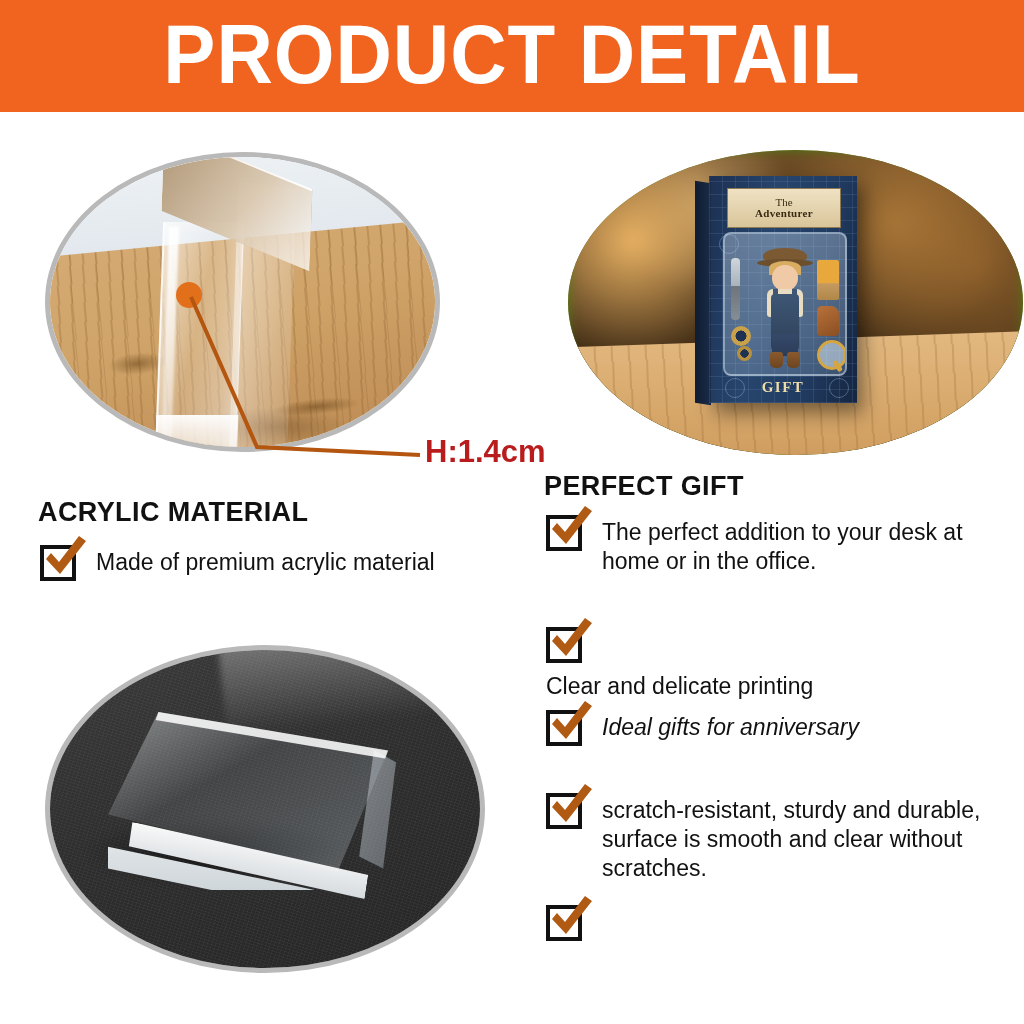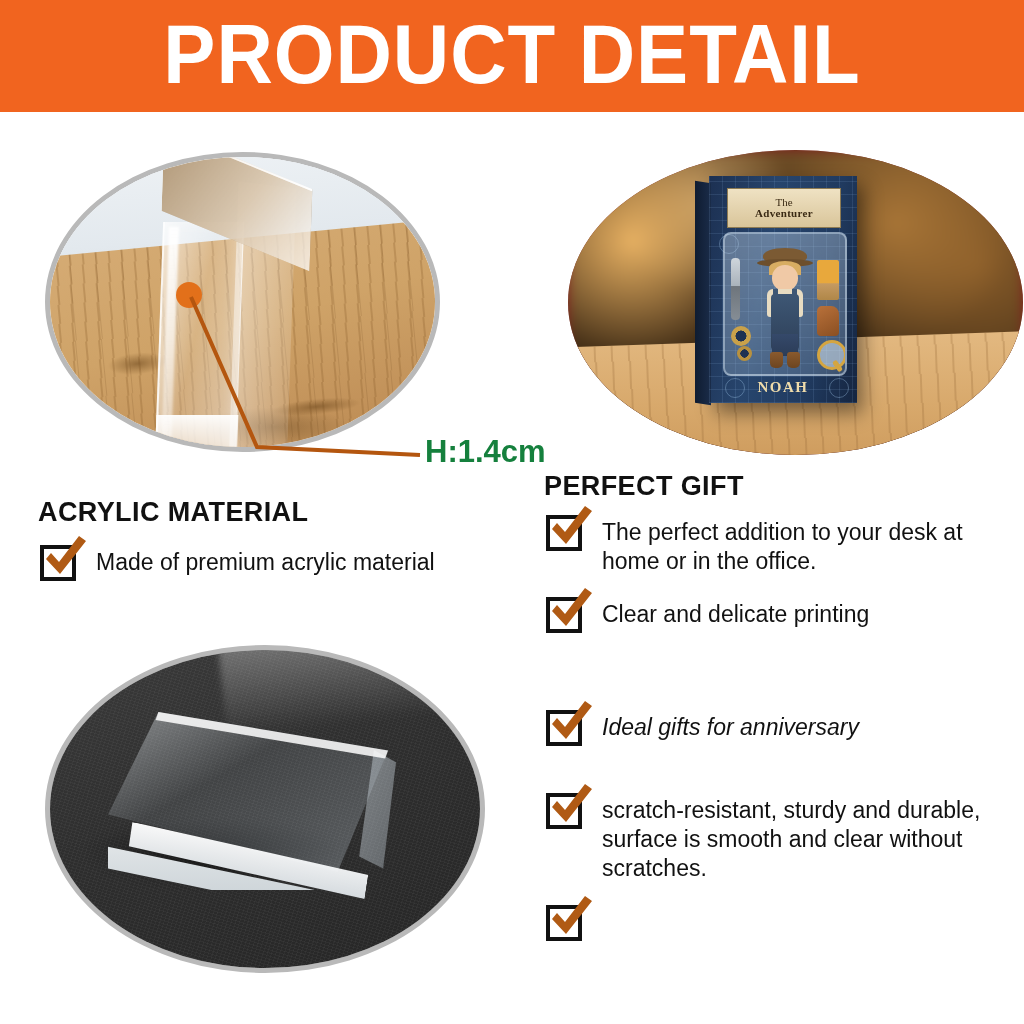--- a/index.html
+++ b/index.html
@@ -106,26 +106,26 @@
   }
 
   
   .callout-dot{
     position:absolute;left:176px;top:282px;width:26px;height:26px;
     border-radius:50%;background:#e2701a;
   }
   .callout-svg{position:absolute;left:0;top:0;width:1024px;height:1024px;pointer-events:none;}
   .callout-label{
     position:absolute;left:425px;top:434px;
-    color:#15803d;font-size:31px;font-weight:bold;white-space:nowrap;
+    color:#b91c1c;font-size:31px;font-weight:bold;white-space:nowrap;
   }
 
   
   #photo-box{ left:568px; top:150px; width:455px; height:305px; }
-  .box-scene{position:absolute;inset:0;background:#7f1d1d;}
+  .box-scene{position:absolute;inset:0;background:#4d7c0f;}
   .box-bokeh{
     position:absolute;inset:0;
     background:
       radial-gradient(circle at 14% 30%,rgba(255,196,110,.85),rgba(255,196,110,0) 26%),
       radial-gradient(circle at 30% 18%,rgba(255,214,150,.55),rgba(255,214,150,0) 22%),
       radial-gradient(circle at 72% 24%,rgba(214,150,70,.55),rgba(214,150,70,0) 30%),
       radial-gradient(circle at 90% 38%,rgba(168,112,48,.6),rgba(168,112,48,0) 32%),
       linear-gradient(180deg,#6d4c25 0%,#4a3319 55%,#32230f 100%);
     filter:blur(6px);
   }
@@ -330,21 +330,21 @@
   .chk-tick{
     position:absolute;left:-1px;top:-6px;width:50px;height:50px;
   }
   .feature-text{
     font-size:23px;line-height:1.26;color:#111111;
     padding-top:8px;
   }
 
   #feat-acrylic{left:40px;top:540px;width:470px;text-align:right;}
   #feat-1{left:546px;top:510px;width:452px;}
-  #feat-2{left:546px;top:592px;width:452px;}
+  #feat-2{left:546px;top:622px;width:452px;flex-direction:column;}
   #feat-3{left:546px;top:705px;width:452px;font-style:italic;}
   #feat-4{left:546px;top:788px;width:460px;}
   #feat-5{left:546px;top:900px;width:452px;}
 </style>
 </head>
 <body>
 
 <div class="header">
   <div class="header-title">PRODUCT DETAIL</div>
 </div>
@@ -408,21 +408,21 @@
           <div class="fig-shirt"></div>
           <div class="fig-strapL"></div>
           <div class="fig-strapR"></div>
           <div class="fig-overall"></div>
           <div class="fig-legs"></div>
           <div class="fig-bootL"></div>
           <div class="fig-bootR"></div>
         </div>
       </div>
 
-      <div class="pkg-name">NOAH</div>
+      <div class="pkg-name">GIFT</div>
     </div>
   </div>
 </div>
 
 <div class="oval bordered" id="photo-block">
   <div class="slate">
     <div class="slate-hi"></div>
     <div class="block-shadow"></div>
     <div class="block">
       <div class="block-right"></div>

